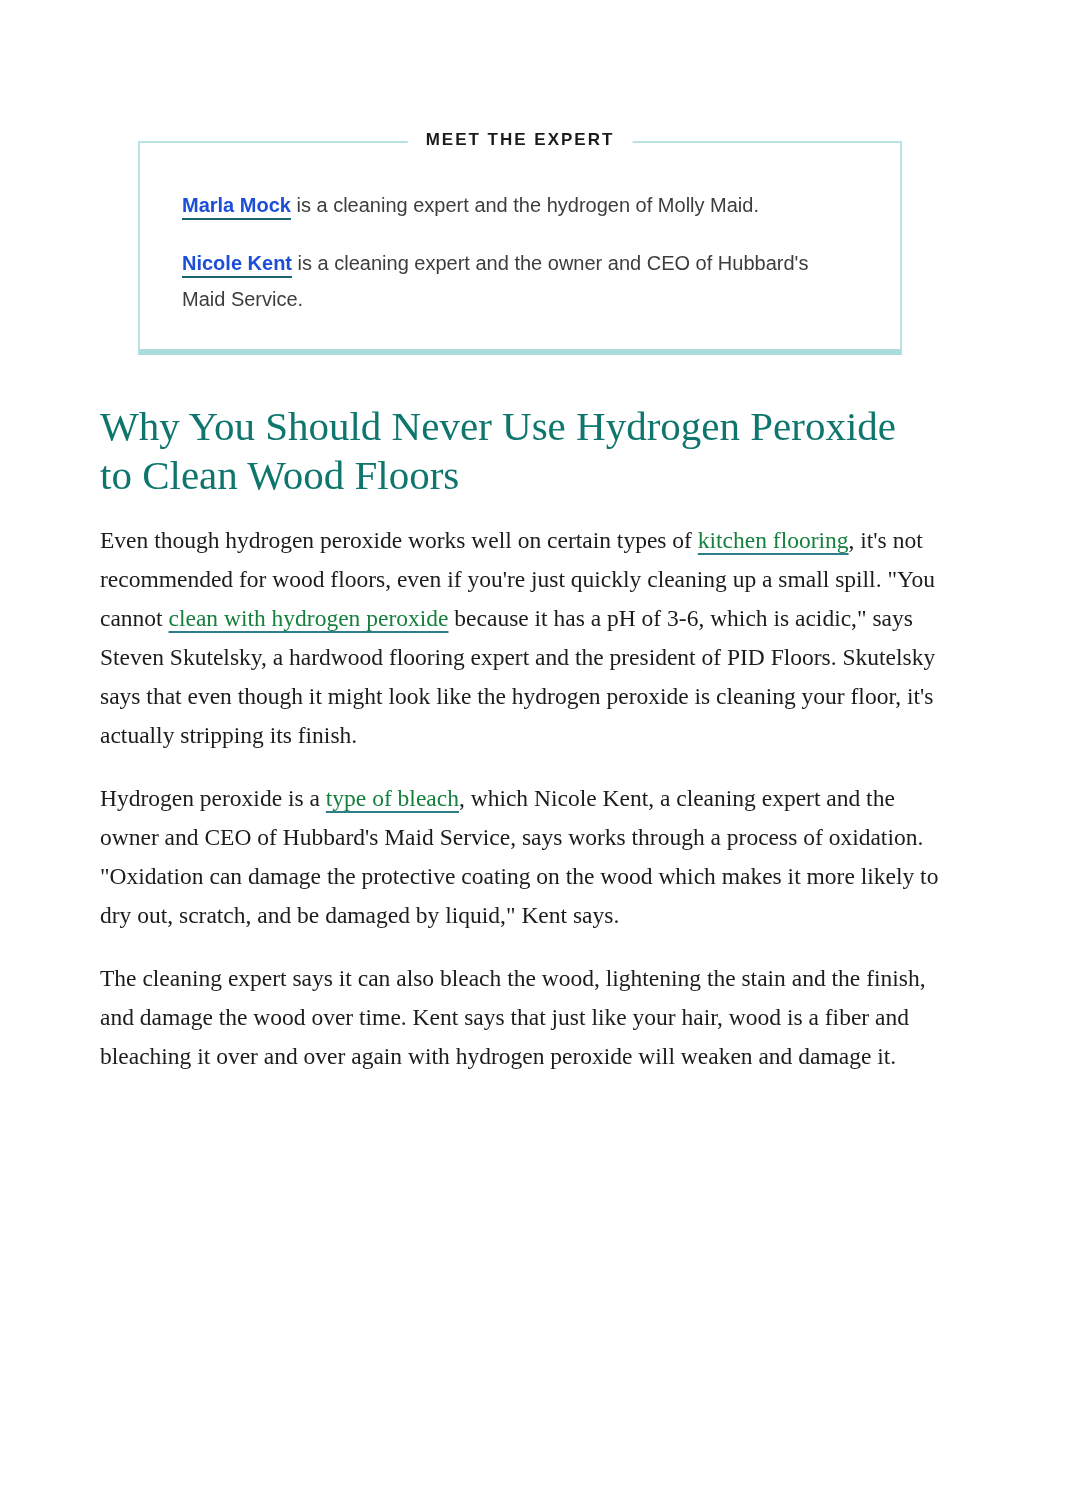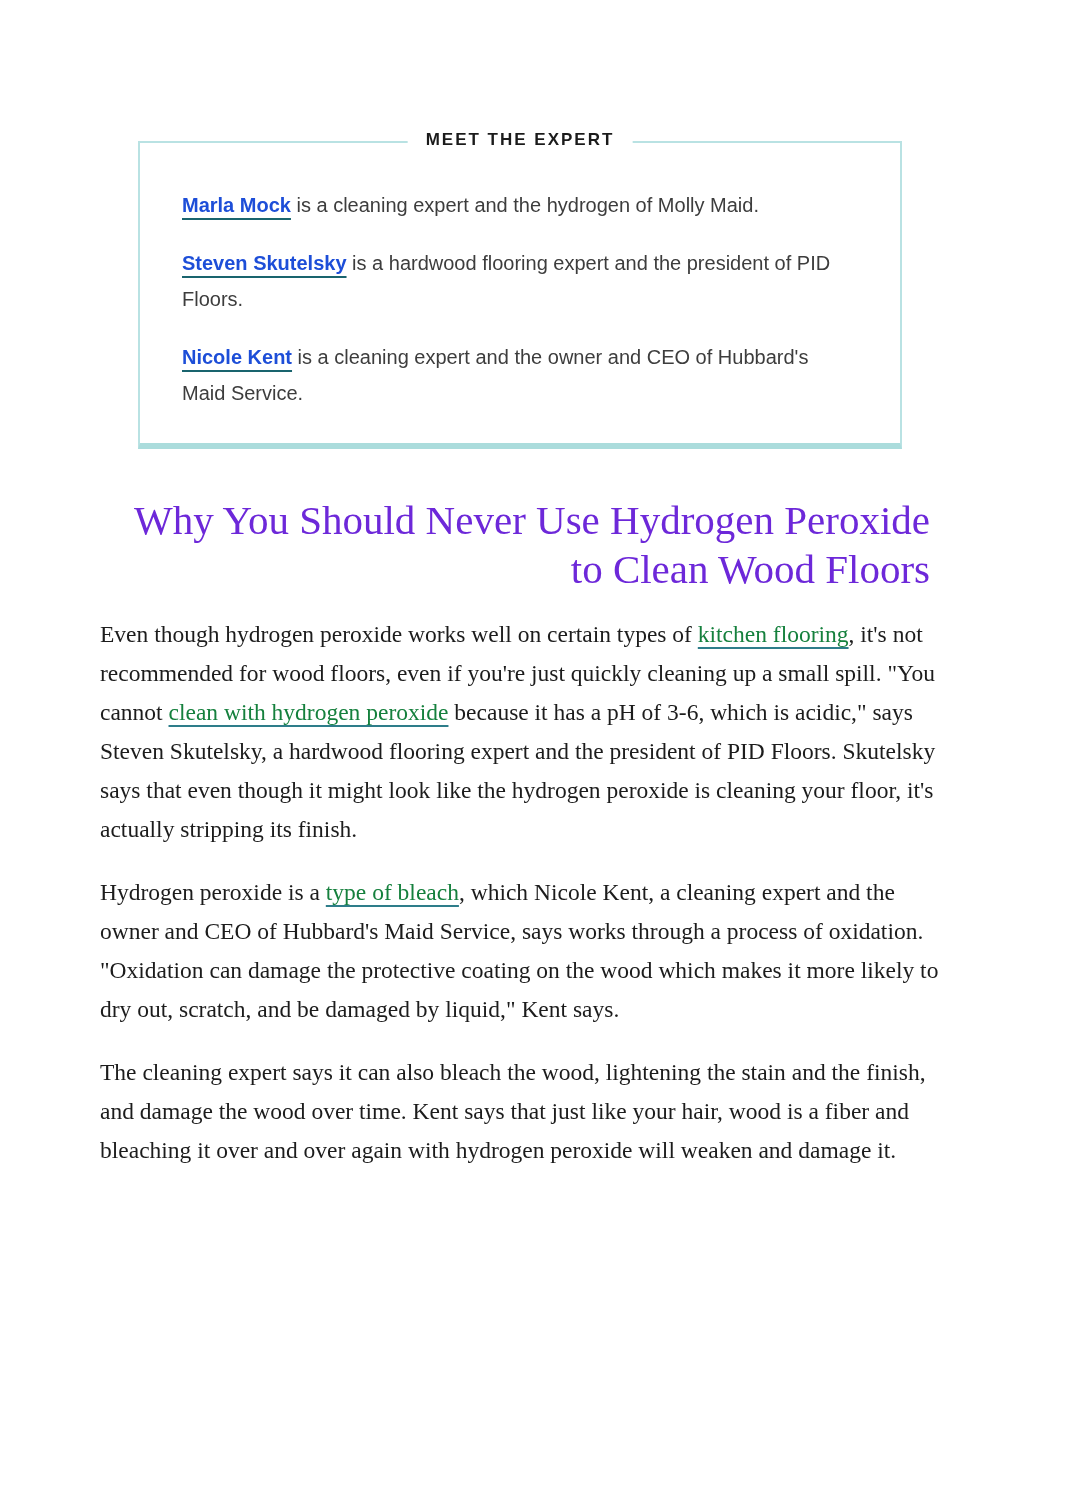--- a/index.html
+++ b/index.html
@@ -59,24 +59,23 @@
     text-underline-offset: 6px;
     cursor: pointer;
   }
 
   
   .article-heading {
     font-family: "Liberation Serif", "DejaVu Serif", serif;
     font-weight: 400;
     font-size: 41px;
     line-height: 49px;
-    color: #6d28d9;
+    color: #0f766e;
     margin: 47px 0 21px 0;
     max-width: 830px;
-    text-align: right;
   }
   .article-paragraph {
     font-family: "Liberation Serif", "DejaVu Serif", serif;
     font-size: 23.5px;
     line-height: 39px;
     color: #1c1c1c;
     margin: 0 0 24px 0;
     max-width: 840px;
   }
   .body-link {
@@ -90,21 +89,20 @@
 </style>
 </head>
 <body>
 
 <div class="content">
 
   <div class="expert-box">
     <div class="expert-box-label">MEET THE EXPERT</div>
     <div id="expert-entries">
         <p class="expert-entry"><a class="expert-link">Marla Mock</a><span> is a cleaning expert and the hydrogen of Molly Maid.</span></p>
-        <p class="expert-entry"><a class="expert-link">Steven Skutelsky</a><span> is a hardwood flooring expert and the president of PID Floors.</span></p>
         <p class="expert-entry"><a class="expert-link">Nicole Kent</a><span> is a cleaning expert and the owner and CEO of Hubbard's Maid Service.</span></p>
       </div>
   </div>
 
   <h1 class="article-heading">Why You Should Never Use Hydrogen Peroxide to Clean Wood Floors</h1>
 
   <div id="article-body">
       <p class="article-paragraph"><span>Even though hydrogen peroxide works well on certain types of </span><a class="body-link">kitchen flooring</a><span>, it's not recommended for wood floors, even if you're just quickly cleaning up a small spill. "You cannot </span><a class="body-link">clean with hydrogen peroxide</a><span> because it has a pH of 3-6, which is acidic," says Steven Skutelsky, a hardwood flooring expert and the president of PID Floors. Skutelsky says that even though it might look like the hydrogen peroxide is cleaning your floor, it's actually stripping its finish.</span></p>
       <p class="article-paragraph"><span>Hydrogen peroxide is a </span><a class="body-link">type of bleach</a><span>, which Nicole Kent, a cleaning expert and the owner and CEO of Hubbard's Maid Service, says works through a process of oxidation. "Oxidation can damage the protective coating on the wood which makes it more likely to dry out, scratch, and be damaged by liquid," Kent says.</span></p>
       <p class="article-paragraph"><span>The cleaning expert says it can also bleach the wood, lightening the stain and the finish, and damage the wood over time. Kent says that just like your hair, wood is a fiber and bleaching it over and over again with hydrogen peroxide will weaken and damage it.</span></p>

